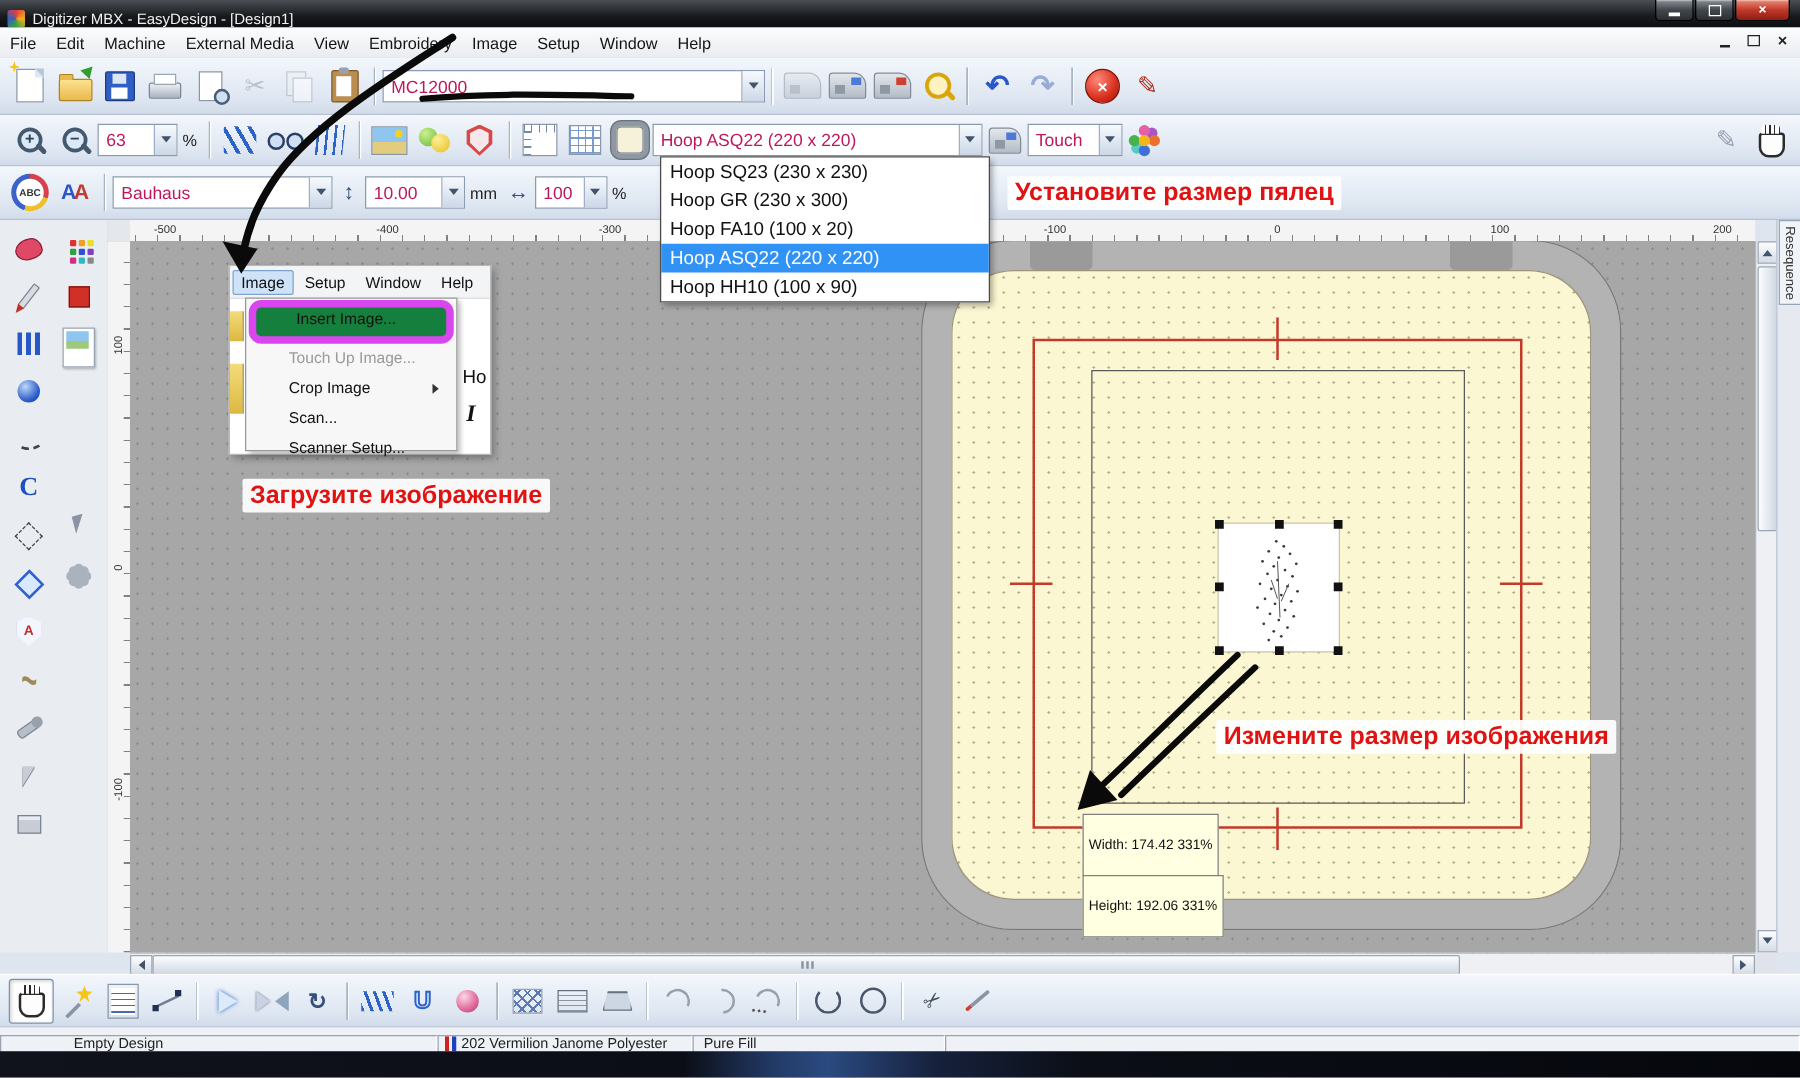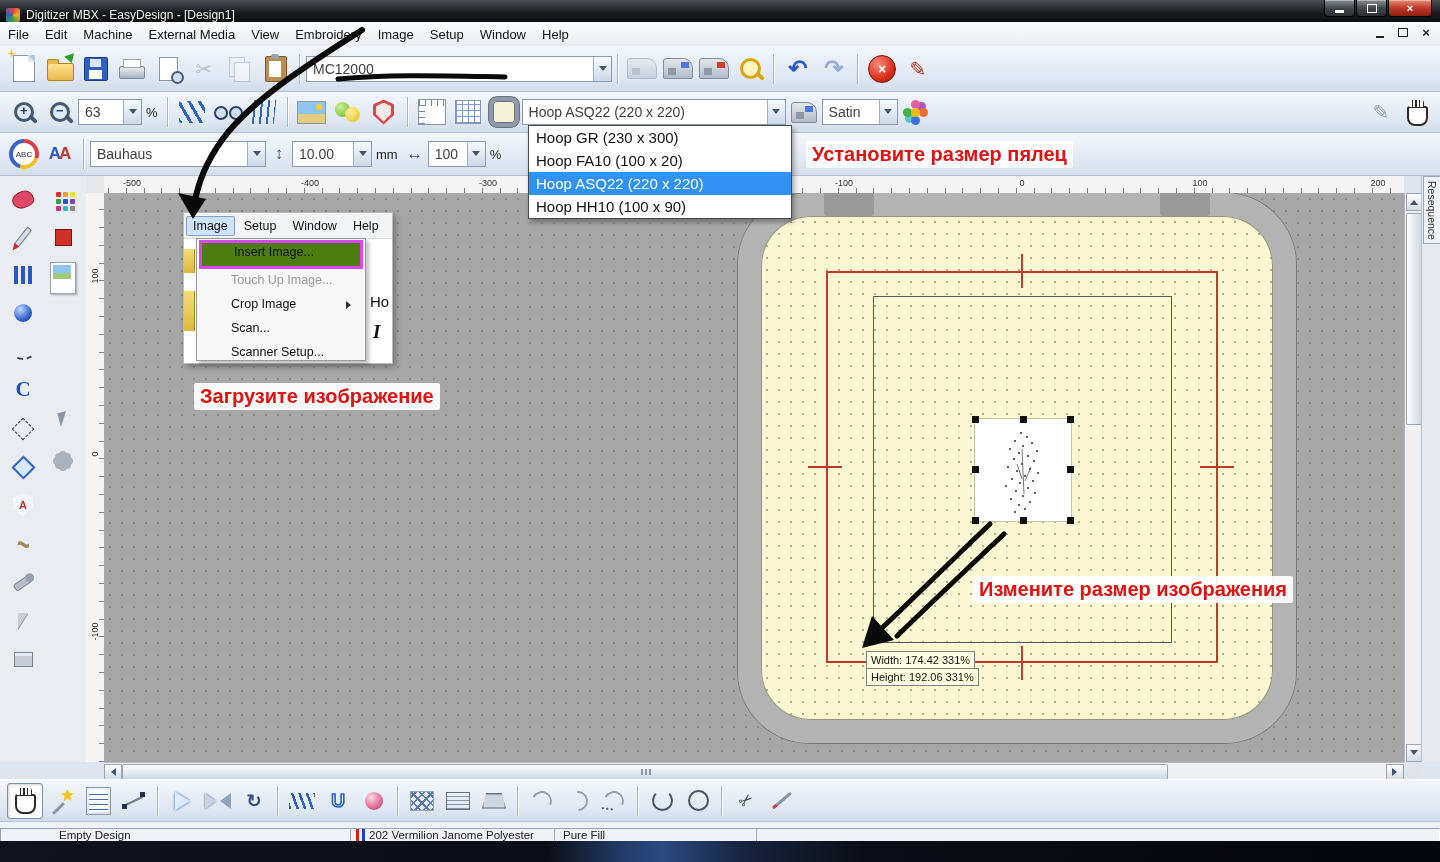--- a/index.html
+++ b/index.html
@@ -30,21 +30,21 @@
   .tb{left:0;width:1440px;background:linear-gradient(#f3f7fc,#dfe7f2 70%,#d2dcea);
     border-bottom:1px solid #b6c2d2;display:flex;align-items:center;padding-left:6px;box-sizing:border-box}
   .tb1{top:46px;height:46px}
   .tb2{top:92px;height:41px}
   .tb3{top:133px;height:43px}
   .tbtn{min-width:34px;height:34px;display:flex;align-items:center;justify-content:center;margin:0 1px;
     border-radius:3px;position:relative;flex:none}
   .vsep{flex:none;width:2px;height:30px;margin:0 5px;background:linear-gradient(90deg,#a8b4c4 0 1px,#fff 1px 2px)}
   .dim{opacity:.5}
   .combo{display:flex;align-items:stretch;background:#fff;border:1px solid #8a9bb0;height:26px;box-sizing:border-box;flex:none}
-  .combo .val{flex:1;display:flex;align-items:center;padding:0 6px;font-size:14px;color:#404040;white-space:nowrap;overflow:hidden}
+  .combo .val{flex:1;display:flex;align-items:center;padding:0 6px;font-size:14px;color:#be185d;white-space:nowrap;overflow:hidden}
   .combo .cbtn{width:17px;display:flex;align-items:center;justify-content:flex-start;flex-direction:column;
     background:linear-gradient(#f6fafd,#ccd8e8);border-left:1px solid #9fb0c4}
   .darr{width:0;height:0;border:4px solid transparent;border-top:5px solid #41546b;margin-top:9px}
   .lbl{font-size:13px;color:#222;margin:0 4px;flex:none}
   
   .i-new{width:20px;height:25px;background:#fff;border:1px solid #8a97a8;position:relative}
   .i-new::before{content:"";position:absolute;right:-1px;top:-1px;border-style:solid;border-width:0 7px 7px 0;border-color:#dfe7f2 #b9c6d6}
   .i-new::after{content:"";position:absolute;left:-7px;top:-7px;width:9px;height:9px;background:#f5c518;
     clip-path:polygon(50% 0,62% 38%,100% 50%,62% 62%,50% 100%,38% 62%,0 50%,38% 38%)}
   .i-open{width:25px;height:16px;background:linear-gradient(#fde28e,#e9b94e);border:1px solid #a9861f;border-radius:2px;position:relative;margin-top:7px}
@@ -100,21 +100,21 @@
   .i-hoopr{width:22px;height:22px;border:4px solid #8f98a4;border-radius:8px;background:#f6f2da;box-shadow:0 0 0 1px #6a7480,inset 0 0 0 1px #6a7480}
   .i-flower{width:9px;height:9px;border-radius:50%;background:#f2b818;margin:10px;
     box-shadow:0 -8px 0 #e55fa8,0 8px 0 #3f6fd8,-8px 0 0 #46b24c,8px 0 0 #ee6e2e,6px -6px 0 #a855c8,-6px 6px 0 #58c8c8}
   .g-pencil{font-size:20px;color:#96a2b2}
   .i-hand{width:17px;height:16px;background:#fdfdfd;border:2px solid #2b2b2b;border-radius:3px 3px 8px 8px;position:relative;margin-top:7px}
   .i-hand::before{content:"";position:absolute;left:0;top:-8px;width:15px;height:7px;border-radius:3px 3px 0 0;
     background:repeating-linear-gradient(90deg,#fdfdfd 0 2.6px,#2b2b2b 2.6px 3.8px)}
   .i-abc{width:30px;height:30px;border-radius:50%;background:conic-gradient(#d8414b 0 30%,#f0c02a 30% 55%,#3a62c8 55% 100%);
     display:flex;align-items:center;justify-content:center;position:relative}
   .i-abc::before{content:"";position:absolute;left:4px;top:4px;right:4px;bottom:4px;background:#fff;border-radius:50%}
-  .abctext{position:relative;font-size:8px;font-weight:normal;color:#333;letter-spacing:0}
+  .abctext{position:relative;font-size:8px;font-weight:bold;color:#333;letter-spacing:0}
   .aablue{font-size:17px;font-weight:bold;color:#2f55c0}
   .aared{font-size:17px;font-weight:bold;color:#c03a30;margin-left:-2px}
   .g-updown,.g-lr{font-size:17px;color:#35507a;font-weight:bold}
   
   .lpanel{left:0;top:176px;width:86px;height:586px;background:#e9edf2;border-right:1px solid #c2cbd6}
   .ltool{position:absolute;width:34px;height:34px;display:flex;align-items:center;justify-content:center;border-radius:3px}
   .l-blob{width:20px;height:15px;background:#e04868;border:1px solid #8c1f33;border-radius:60% 40% 55% 45%/55% 60% 40% 50%;transform:rotate(-12deg)}
   .l-pen{width:4px;height:20px;background:#d8dbe2;border:1px solid #7a8290;border-radius:1px;transform:rotate(38deg);position:relative}
   .l-pen::after{content:"";position:absolute;left:-1px;bottom:-7px;border-left:3px solid transparent;border-right:3px solid transparent;border-top:7px solid #c03028}
   .l-cols{width:18px;height:18px;background:linear-gradient(90deg,#2858c8 0 4px,rgba(0,0,0,0) 4px 7px,#2858c8 7px 11px,rgba(0,0,0,0) 11px 14px,#2858c8 14px 18px)}
@@ -156,21 +156,21 @@
     box-sizing:border-box;box-shadow:0 0 0 1px #787878,inset 0 0 0 1px #8a8a8a}
   .hooptab{position:absolute;top:0;width:50px;height:23px;background:#9a9a9a;border-radius:0 0 4px 4px}
   .hooparea{position:absolute;left:657px;top:23px;width:512px;height:504px;border-radius:50px;background-color:#fbf7d2;
     background-image:radial-gradient(circle,#b4ad8a 1px,rgba(0,0,0,0) 1px);background-size:12px 12px;box-shadow:inset 0 0 0 1px #9a947a}
   .redrect{position:absolute;left:722px;top:78px;width:392px;height:392px;border:2px solid #c23a2a;box-sizing:border-box}
   .redtick{position:absolute;background:#c23a2a}
   .innerrect{position:absolute;left:769px;top:103px;width:297px;height:345px;border:1px sol1d #5a5a5a;border:1px solid #5a5a5a}
   .selimg{position:absolute;left:871px;top:226px;width:96px;height:102px;background:#fff;box-shadow:0 0 0 1px #c8c4a8}
   .handle{position:absolute;width:7px;height:7px;background:#111}
   .tipbox{position:absolute;font-size:11px;color:#111;z-index:30}
-  .tipline{background:#ffffe1;border:1px solid #808080;padding:2px 4px;width:max-content}
+  .tipline{background:#ffffe1;border:1px solid #808080;padding:18px 4px;width:max-content}
   
   .hscroll{left:104px;top:762px;width:1300px;height:17px;background:#eef0f3;border-top:1px solid #b0b8c4}
   .vscroll{left:1404px;top:193px;width:17px;height:569px;background:#eef0f3;border-left:1px solid #b0b8c4}
   .scrbtn{position:absolute;background:linear-gradient(#fdfdfe,#d4dce6);border:1px solid #9aa6b4;display:flex;align-items:center;justify-content:center}
   .tri{width:0;height:0;border:4px solid transparent}
   .thumbh{position:absolute;top:1px;height:14px;background:linear-gradient(#fdfdfe,#cfd8e2);border:1px solid #9aa6b4;border-radius:2px}
   .griph{position:absolute;left:50%;top:4px;width:2px;height:6px;background:#8a96a4;box-shadow:4px 0 0 #8a96a4,-4px 0 0 #8a96a4}
   .thumbv{position:absolute;left:1px;width:14px;background:linear-gradient(90deg,#fdfdfe,#cfd8e2);border:1px solid #9aa6b4;border-radius:2px}
   .scorner{left:1404px;top:762px;width:17px;height:17px;background:#e0e4ea}
   .rightstrip{left:1421px;top:176px;width:19px;height:586px;background:#e6eaf0;border-left:1px solid #b6c2d2}
@@ -223,21 +223,21 @@
   .hoopitem.sel{background:#3092f5;color:#fff}
   .fmenu{position:absolute;left:183px;top:212px;width:208px;height:150px;background:#fff;border:1px solid #b8b8b8;
     box-shadow:3px 3px 6px rgba(0,0,0,.3);z-index:55}
   .fmbar{position:absolute;left:0;top:0;width:100%;height:25px;background:#f3f4f6;border-bottom:1px solid #ddd;
     display:flex;align-items:center;font-size:12.5px;color:#111}
   .fmitem{padding:3px 7px;margin-left:2px}
   .fmitem.active{background:#cfe3f8;border:1px solid #7da2ce;border-radius:2px;padding:2px 6px}
   .fdrop{position:absolute;left:12px;top:25px;width:168px;height:121px;background:#f7f7f7;border:1px solid #979797;
     box-shadow:3px 3px 4px rgba(0,0,0,.25);font-size:12.5px;color:#111}
   .fditem{height:23px;line-height:21px;padding-left:32px;position:relative;margin:1px 2px;white-space:nowrap}
-  .fditem.hl{background:#4d7c0f;border:3px solid #d946ef;border-radius:0;line-height:19px}
+  .fditem.hl{background:#15803d;border:6px solid #d946ef;border-radius:10px;line-height:19px}
   .fditem.dis{color:#9a9a9a}
   .subarr{position:absolute;right:8px;top:7px;width:0;height:0;border:4px solid transparent;border-left:5px solid #333}
   .fragyellow{position:absolute;left:0;width:10px;background:linear-gradient(#f4dc7a,#dcb840);border-right:1px solid #a8881e}
   .fragho{position:absolute;left:186px;top:80px;font-size:15px;color:#111}
   .fragi{position:absolute;left:189px;top:108px;font-size:19px;font-weight:bold;font-style:italic;font-family:"Liberation Serif",serif;color:#111}
 </style>
 </head>
 <body>
 
 <div id="app">
@@ -392,21 +392,21 @@
     <div class="combo" style="width:264px">
       <div class="val">Hoop ASQ22 (220 x 220)</div>
       <div class="cbtn">
           <div class="darr"></div>
         </div>
     </div>
     <div class="tbtn">
         <div class="i-machine scr" style="width:24px"></div>
       </div>
     <div class="combo" style="width:76px">
-      <div class="val">Satin</div>
+      <div class="val">Touch</div>
       <div class="cbtn">
           <div class="darr"></div>
         </div>
     </div>
     <div class="tbtn">
         <div class="i-flower"></div>
       </div>
     <div class="tbtn" style="margin-left:auto">
         <span class="g-glyph g-pencil">✎</span>
       </div>
@@ -733,19 +733,20 @@
   <svg class="abs" style="left:0;top:0;width:1440px;height:862px;pointer-events:none;z-index:60">
     <path d="M338 79 C390 74 450 76 505 77" stroke="#0a0a0a" stroke-width="5" fill="none" stroke-linecap="round"></path>
     <path d="M362 30 C322 56 252 98 222 140 C205 164 199 182 195 200" stroke="#0a0a0a" stroke-width="6" fill="none" stroke-linecap="round"></path>
     <polygon points="193,219 178,193 206,199" fill="#0a0a0a"></polygon>
     <path d="M990 524 C952 560 916 596 882 628" stroke="#0a0a0a" stroke-width="5" fill="none" stroke-linecap="round"></path>
     <path d="M1004 534 C968 568 932 602 897 636" stroke="#0a0a0a" stroke-width="5" fill="none" stroke-linecap="round"></path>
     <polygon points="862,648 894,640 872,616" fill="#0a0a0a"></polygon>
   </svg>
 
   <div class="hooplist">
+    <div class="hoopitem">Hoop SQ23 (230 x 230)</div>
     <div class="hoopitem">Hoop GR (230 x 300)</div>
     <div class="hoopitem">Hoop FA10 (100 x 20)</div>
     <div class="hoopitem sel">Hoop ASQ22 (220 x 220)</div>
     <div class="hoopitem">Hoop HH10 (100 x 90)</div>
   </div>
 
 </div>
 
 </body></html>

